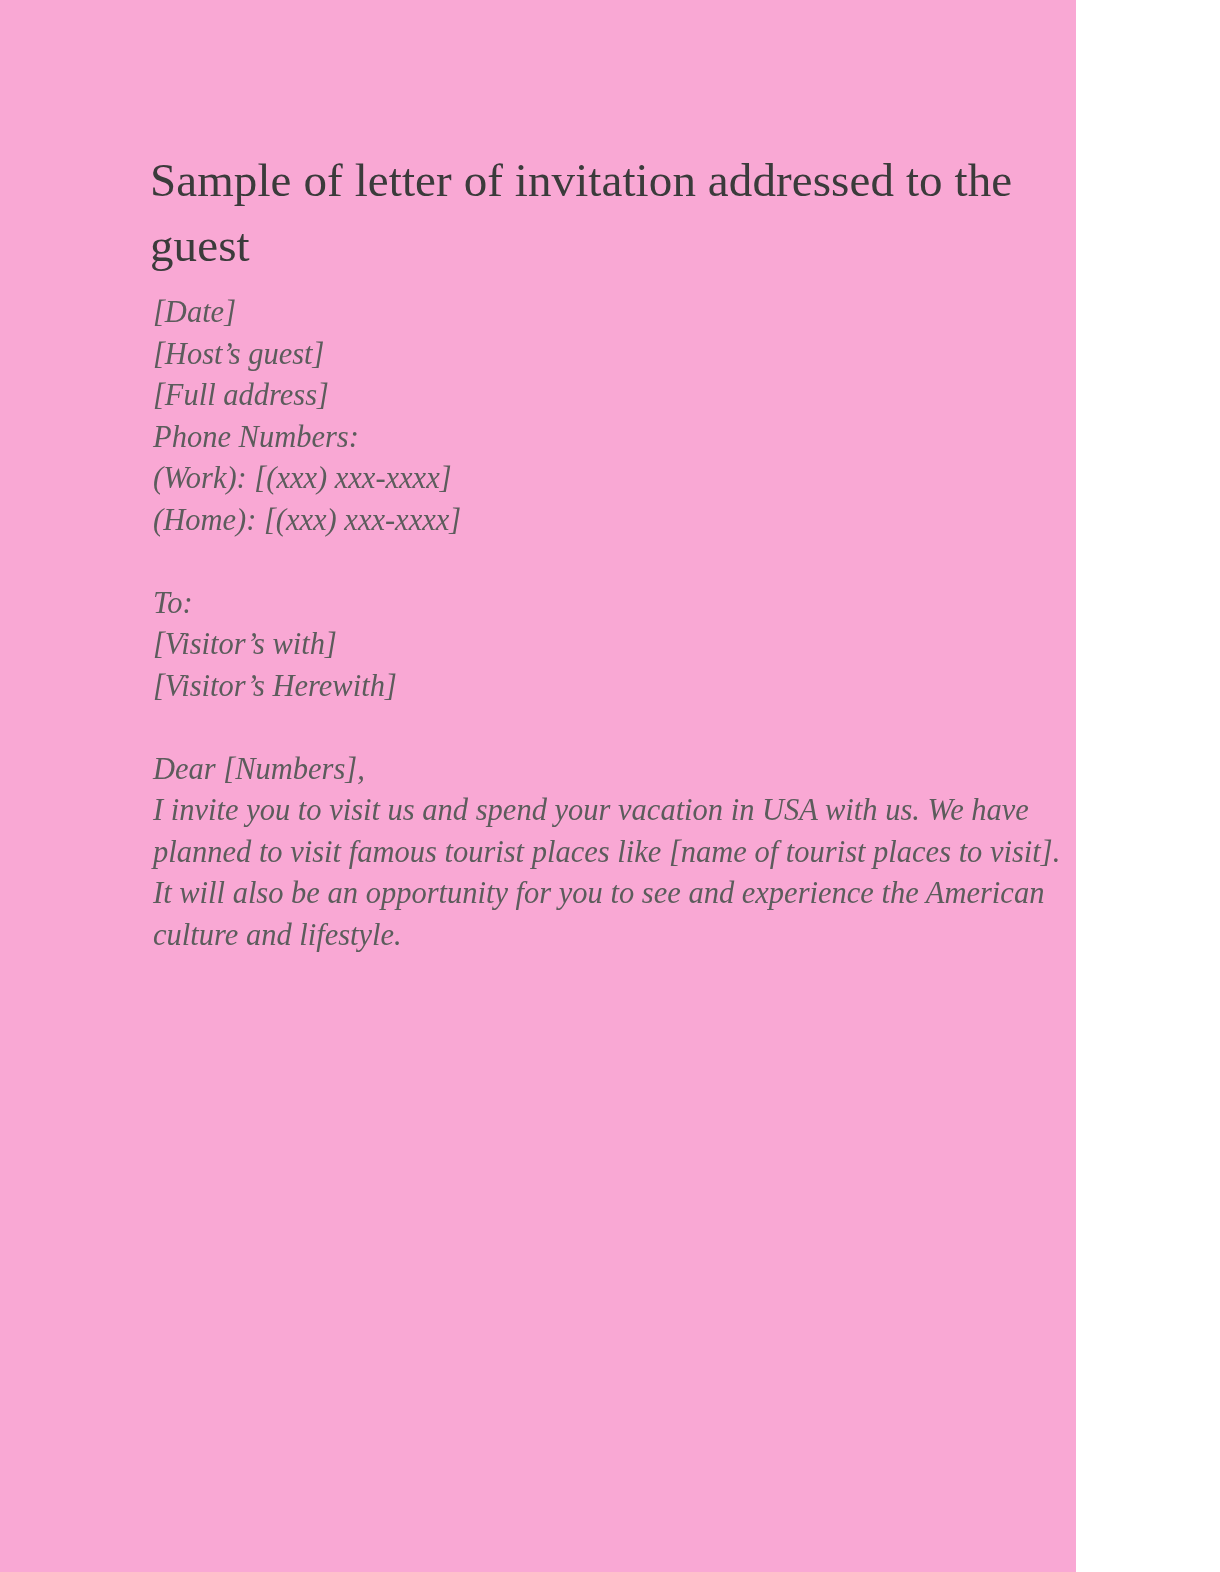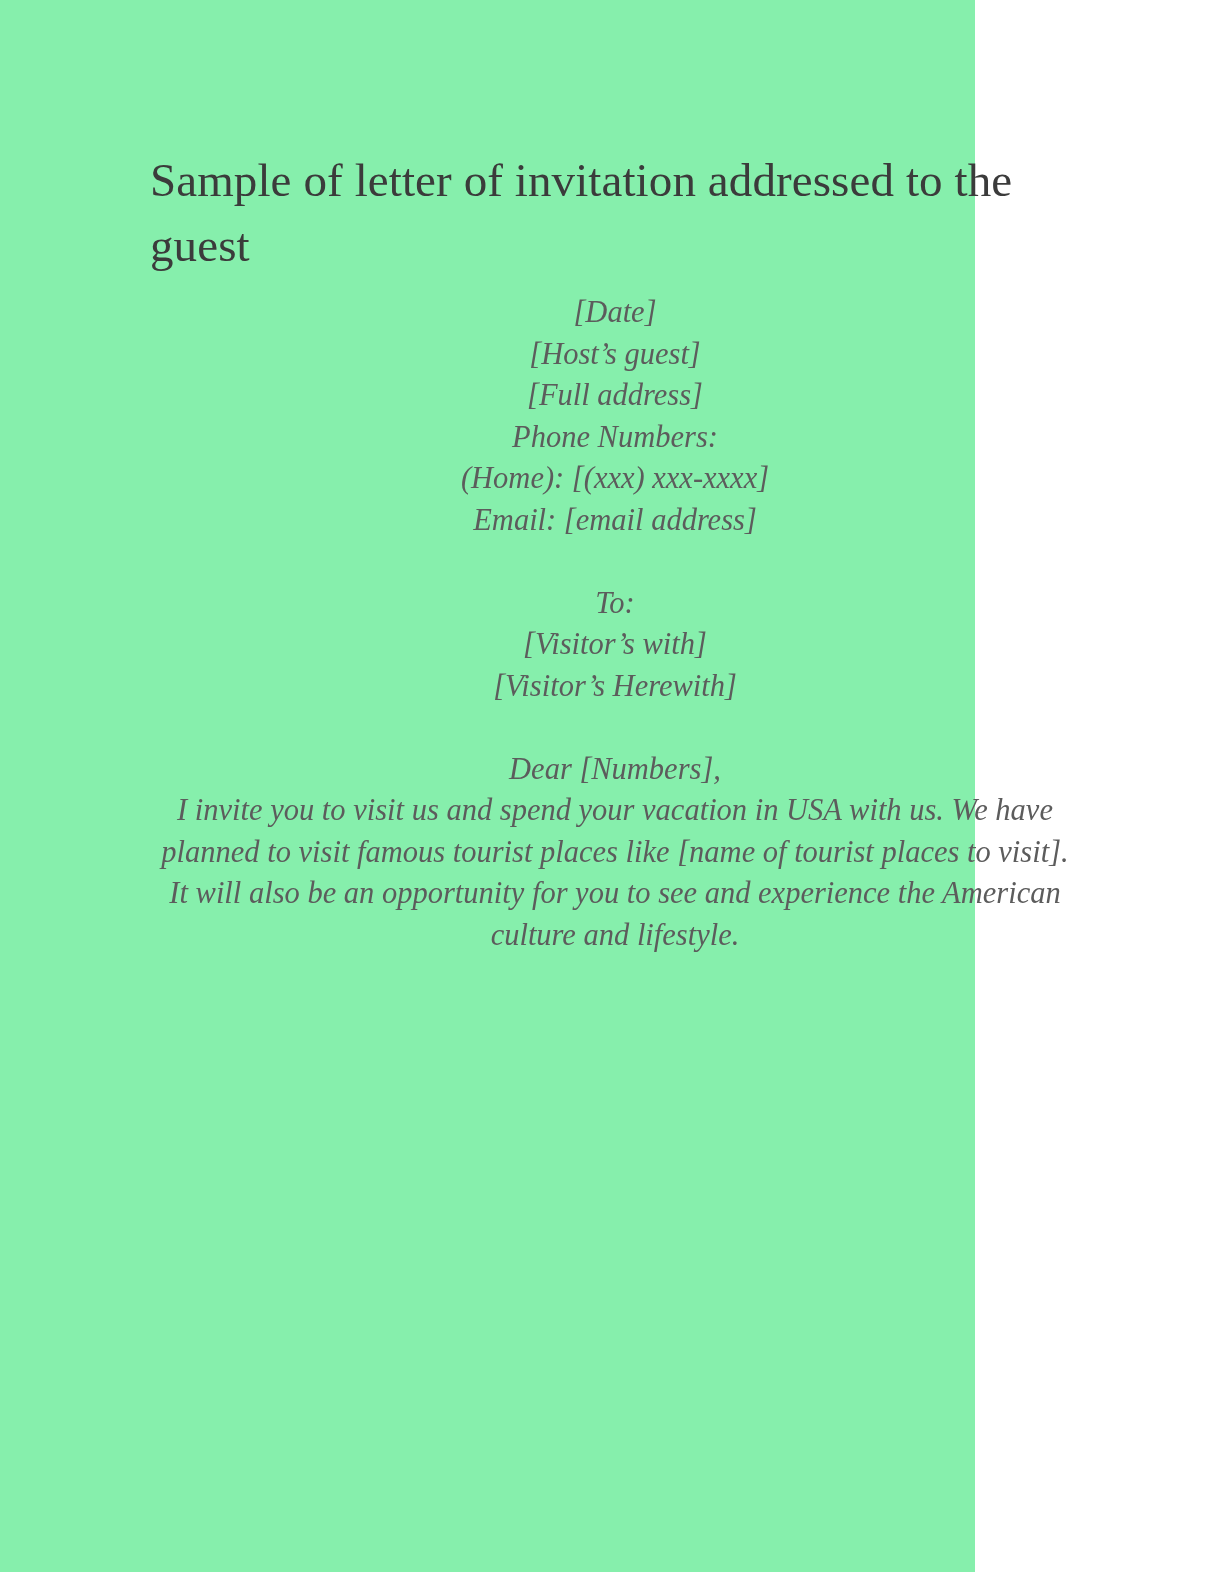--- a/index.html
+++ b/index.html
@@ -11,23 +11,23 @@
   body {
     width: 1220px;
     height: 1572px;
     overflow: hidden;
     font-family: "Liberation Serif", "DejaVu Serif", serif;
     -webkit-font-smoothing: antialiased;
   }
 
   .page {
     position: relative;
-    width: 975px;
+    width: 1076px;
     height: 1572px;
-    background: #86efac;
+    background: #f9a8d4;
     box-sizing: border-box;
   }
 
   .doc-body {
     position: absolute;
     left: 150px;
     top: 148px;
     width: 930px;
   }
 
@@ -47,21 +47,20 @@
     font-family: "Liberation Serif", "DejaVu Serif", serif;
     font-style: italic;
     font-weight: 400;
     font-size: 30.5px;
     line-height: 41.5px;
     color: #5c5c5c;
   }
 
   .block {
     margin: 3px;
-    text-align: center;
   }
 
   .block + .block {
     margin-top: 41.5px;
   }
 
   .line {
     display: block;
     white-space: pre-wrap;
   }
@@ -79,22 +78,22 @@
 
     <h1 class="doc-title">Sample of letter of invitation addressed to the guest</h1>
 
     <div class="letter">
 
       <div class="block">
         <span class="line">[Date]</span>
         <span class="line">[Host’s guest]</span>
         <span class="line">[Full address]</span>
         <span class="line">Phone Numbers:</span>
+        <span class="line">(Work): [(xxx) xxx-xxxx]</span>
         <span class="line">(Home): [(xxx) xxx-xxxx]</span>
-        <span class="line">Email: [email address]</span>
       </div>
 
       <div class="block">
         <span class="line">To:</span>
         <span class="line">[Visitor’s with]</span>
         <span class="line">[Visitor’s Herewith]</span>
       </div>
 
       <div class="block">
         <span class="line">Dear [Numbers],</span>

